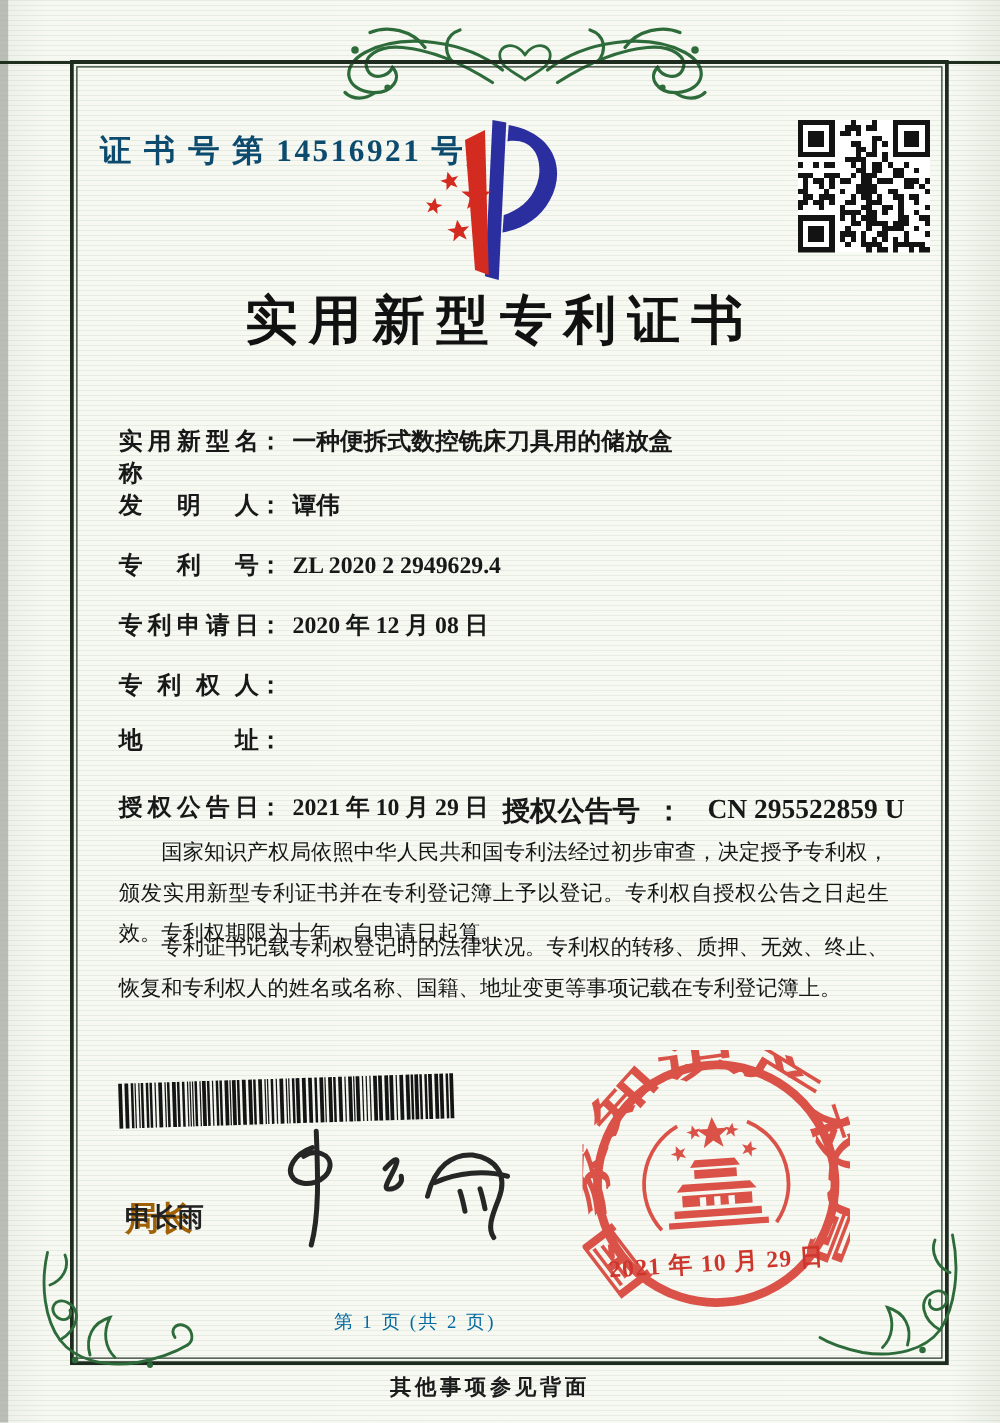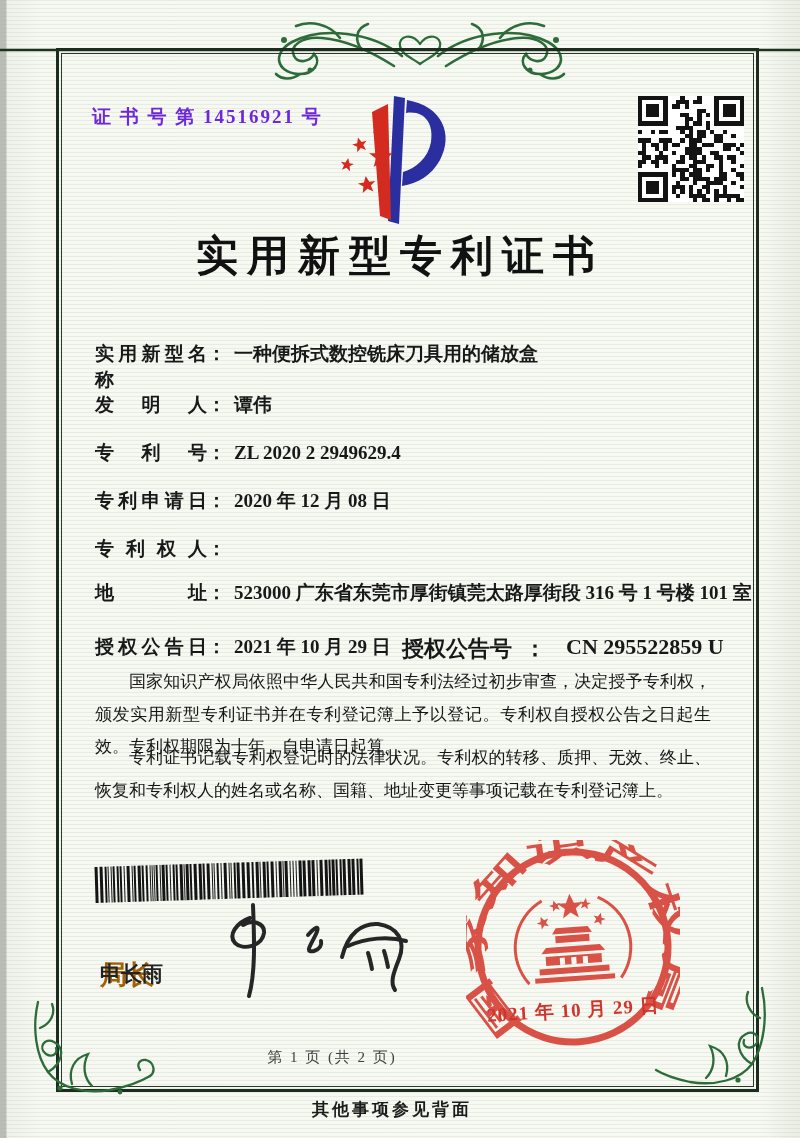--- a/index.html
+++ b/index.html
@@ -16,21 +16,21 @@
   
   .frame{
     left:56px;top:48px;width:697px;height:1038px;
     border:3px solid #1e2c20;
   }
   .frame-inner{
     position:absolute;left:2px;top:2px;right:2px;bottom:2px;
     border:1px solid #27372a;
   }
   .cert-no{
-    left:80px;top:104px;font-size:19px;font-weight:700;letter-spacing:2px;color:#6d28d9;margin-left:12px;
+    left:80px;top:104px;font-size:25px;font-weight:700;letter-spacing:2px;color:#0c4a6e;
   }
   .title{
     left:0;top:228px;width:800px;text-align:center;
     font-size:42px;font-weight:900;letter-spacing:9px;color:#111;
   }
   .row{left:95px;display:flex;align-items:flex-start;
     font-size:19px;font-weight:600;color:#181818;line-height:1.35;}
   .lab{width:112px;text-align:justify;text-align-last:justify;flex:0 0 112px;}
   .colon{margin-right:8px;}
   .val{max-width:548px;}
@@ -46,21 +46,21 @@
   .barcode div{background:#141414;height:100%;}
   .director-title{left:100px;top:925px;font-size:27px;font-weight:700;color:#a16207;
     font-family:"Liberation Sans","DejaVu Sans",sans-serif;margin-top:32px;}
   .director-name{left:100px;top:960px;font-size:21px;font-weight:700;color:#222;
     font-family:"Liberation Sans","DejaVu Sans",sans-serif;}
   .seal-date{
     left:487px;top:997px;width:190px;font-size:19px;font-weight:700;color:#ce352c;
     letter-spacing:1px;transform:rotate(-3.5deg);white-space:nowrap;
   }
   .page-footer{
-    left:0;top:1048px;width:664px;text-align:center;font-size:15px;color:#404040;letter-spacing:2px;
+    left:0;top:1048px;width:664px;text-align:center;font-size:15px;color:#0369a1;letter-spacing:2px;
   }
   .back-note{
     left:0;top:1098px;width:784px;text-align:center;font-size:17px;font-weight:600;color:#1c1c1c;
     letter-spacing:3px;
   }
   svg{display:block;}
 </style>
 </head>
 <body>
 
@@ -357,21 +357,20 @@
   <span class="colon">：</span>
   <span class="val">2020 年 12 月 08 日</span>
 </div>
 <div class="abs row" style="top:536px">
   <span class="lab">专利权人</span>
   <span class="colon">：</span>
 </div>
 <div class="abs row" style="top:580px">
   <span class="lab">地址</span>
   <span class="colon">：</span>
-  <span class="val">523000 广东省东莞市厚街镇莞太路厚街段 316 号 1 号楼 101 室</span>
 </div>
 <div class="abs row" style="top:634px">
   <span class="lab">授权公告日</span>
   <span class="colon">：</span>
   <span class="val">2021 年 10 月 29 日</span>
 </div>
 <div class="abs grant-no-pair" style="top:634px">
   <span>授权公告号</span>
   <span class="colon">：</span>
   <span>CN 295522859 U</span>

